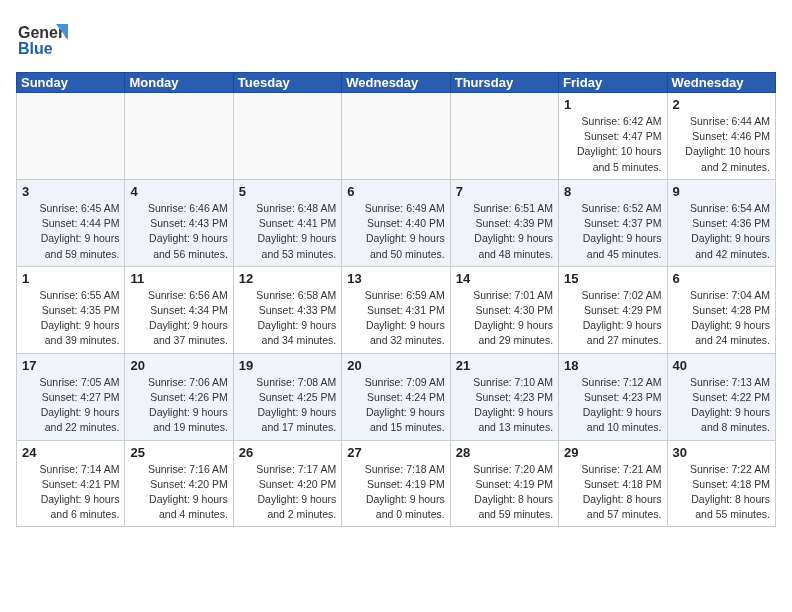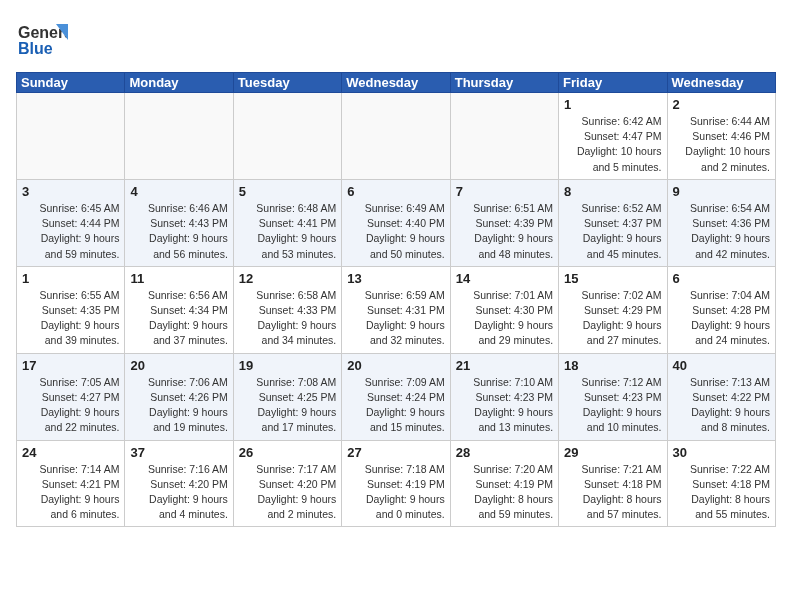--- a/index.html
+++ b/index.html
@@ -216,21 +216,21 @@
           <span class="day-number">40</span>
           <div class="day-info">Sunrise: 7:13 AM<br>Sunset: 4:22 PM<br>Daylight: 9 hours<br>and 8 minutes.</div>
         </td>
       </tr>
       <tr>
         <td>
           <span class="day-number">24</span>
           <div class="day-info">Sunrise: 7:14 AM<br>Sunset: 4:21 PM<br>Daylight: 9 hours<br>and 6 minutes.</div>
         </td>
         <td>
-          <span class="day-number">37</span>
+          <span class="day-number">25</span>
           <div class="day-info">Sunrise: 7:16 AM<br>Sunset: 4:20 PM<br>Daylight: 9 hours<br>and 4 minutes.</div>
         </td>
         <td>
           <span class="day-number">26</span>
           <div class="day-info">Sunrise: 7:17 AM<br>Sunset: 4:20 PM<br>Daylight: 9 hours<br>and 2 minutes.</div>
         </td>
         <td>
           <span class="day-number">27</span>
           <div class="day-info">Sunrise: 7:18 AM<br>Sunset: 4:19 PM<br>Daylight: 9 hours<br>and 0 minutes.</div>
         </td>

